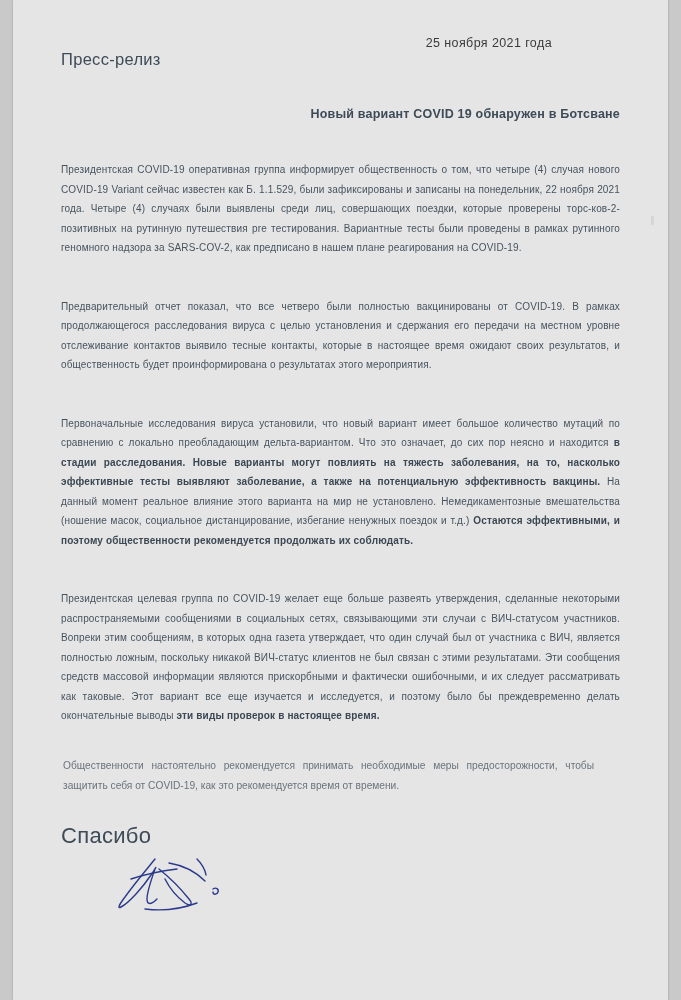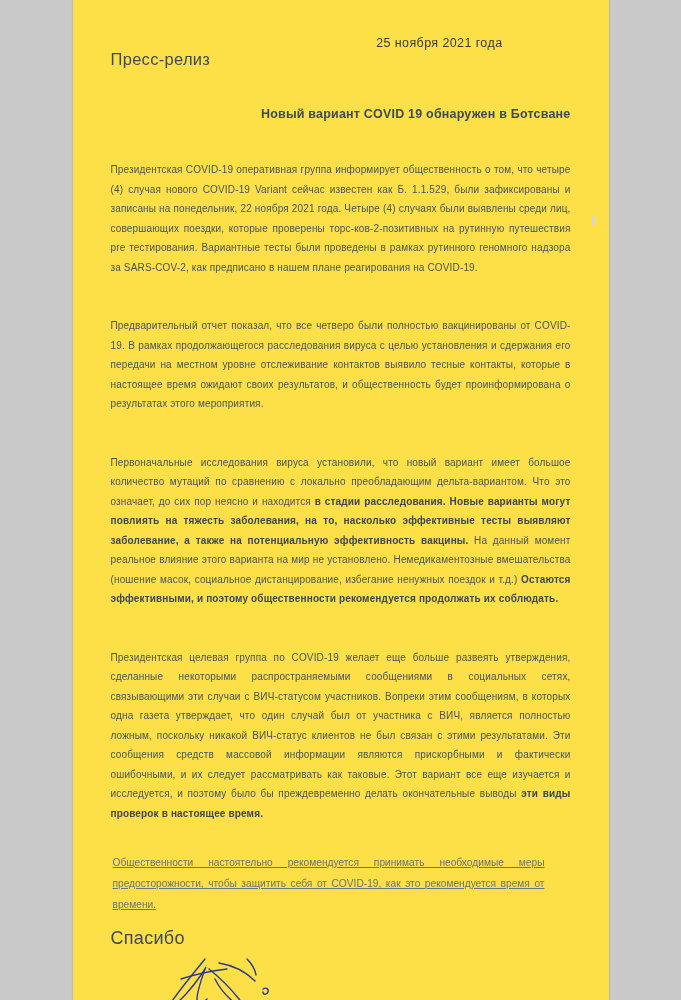--- a/index.html
+++ b/index.html
@@ -8,26 +8,26 @@
     background: #c9c9c9;
   }
   body {
     width: 681px;
     height: 1000px;
     overflow: hidden;
     font-family: "Liberation Sans", sans-serif;
   }
   .page {
     position: relative;
-    width: 536px;
+    width: 655px;
     height: 1000px;
     margin: 0 auto;
-    background: #fde047;
+    background: #e5e5e5;
     box-sizing: border-box;
-    padding: 0 38px;
+    padding: 0 48px;
     box-shadow: 0 0 2px rgba(0,0,0,0.25);
   }
   .date-line {
     text-align: right;
     font-size: 12.5px;
     color: #3a3a3a;
     letter-spacing: 0.4px;
     padding-top: 36px;
     padding-right: 68px;
   }
@@ -57,25 +57,24 @@
     color: #3b4753;
   }
   .note-block {
     margin-top: 30px;
     font-size: 10.2px;
     line-height: 2.05;
     color: #6a737c;
     text-align: justify;
     padding-right: 26px;
     padding-left: 2px;
-    text-decoration: underline;
   }
   .thanks {
-    margin-top: 12px;
-    font-size: 18px;
+    margin-top: 26px;
+    font-size: 22px;
     color: #3d4a57;
     letter-spacing: 0.3px;
   }
   .signature-area {
     margin-top: 6px;
     height: 62px;
     position: relative;
   }
   .signature-area svg {
     position: absolute;

